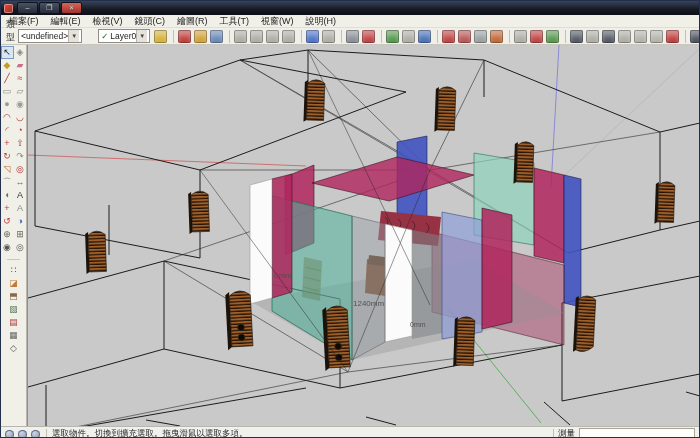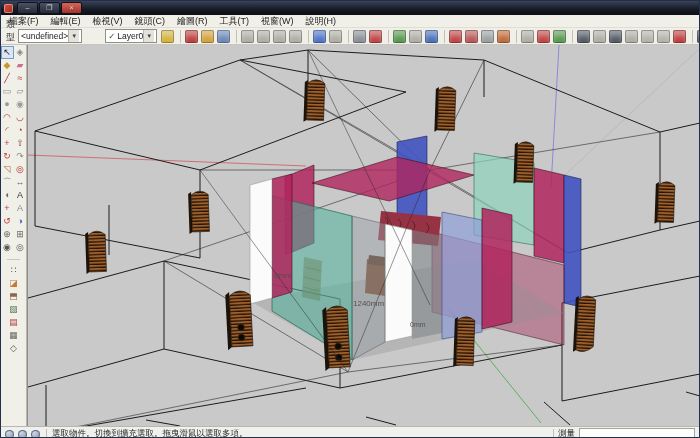--- a/index.html
+++ b/index.html
@@ -12,21 +12,21 @@
   .wbtn{width:19px;height:10px;font-size:7px;line-height:10px;text-align:center;color:#dcdcdc;background:linear-gradient(#4a5163,#262b38);border:1px solid #10131c;border-radius:2px;}
   .wbtn.close{background:linear-gradient(#d4675a,#a2322a);}
   
   .menubar{height:12px;background:#f0efe8;display:flex;font-size:9px;color:#1d1d1d;border-bottom:1px solid #e0ded4;padding-left:2px;}
   .mi{padding:0 6px;}
   
   .toolbar{height:16px;background:#f0efe8;display:flex;align-items:center;font-size:9px;color:#333;padding:0 3px;border-bottom:1px solid #c9c7bd;}
   .tb-label{margin:0 3px 0 2px;}
   .dd{background:#fff;border:1px solid #8f8f88;height:12px;display:flex;align-items:center;font-size:8.5px;padding:0 2px;color:#222;}
   .dd .arrow{margin-left:auto;font-size:6px;color:#444;background:#e4e2da;border-left:1px solid #b5b3aa;height:100%;display:flex;align-items:center;padding:0 2px;}
-  .dd.type{width:92px;margin-right:17px;}
+  .dd.type{width:92px;margin-right:10px;}
   .dd.layer{width:72px;margin:0 4px 0 6px;}
   .chip{width:13px;height:13px;border-radius:2px;background:var(--c,#999);box-shadow:inset 0 0 0 1px rgba(0,0,0,.28),inset 0 6px 5px rgba(255,255,255,.38);flex:0 0 auto;}
   .tb-icons{display:flex;align-items:center;gap:3px;}
   .tb-ic{position:relative;display:flex;}
   .tb-ic.sep-before{margin-left:8px;}
   .tb-ic.sep-before::before{content:"";position:absolute;left:-5px;top:0;width:1px;height:13px;background:#c2c0b6;}
   
   .main{display:flex;height:381px;}
   .palette{width:26px;background:#f0efe8;border-right:1px solid #b9b7ad;display:flex;flex-direction:column;align-items:center;padding-top:1px;box-sizing:border-box;}
   .tools{display:grid;grid-template-columns:13px 13px;}

